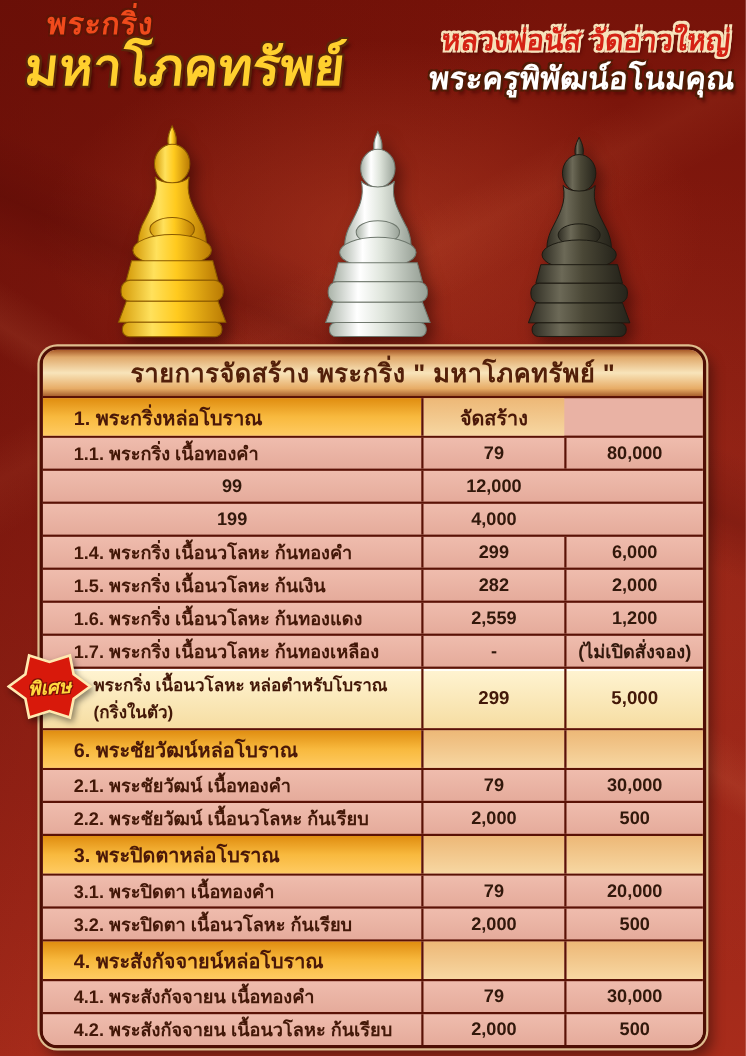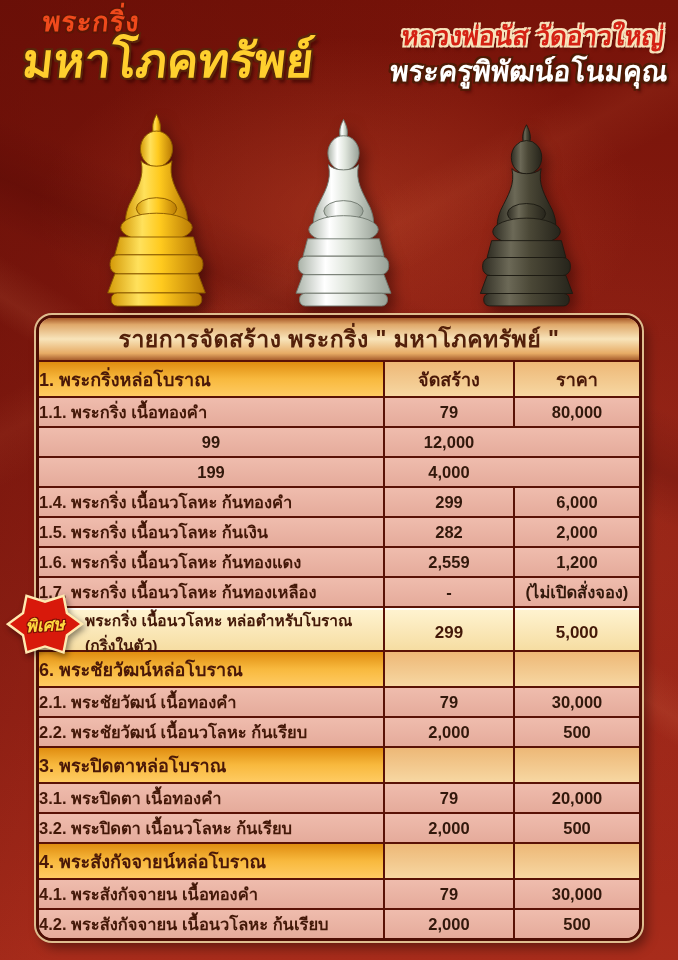--- a/index.html
+++ b/index.html
@@ -58,33 +58,33 @@
     box-shadow: 0 0 0 2px #dfbd8f, 5px 7px 12px rgba(0,0,0,0.4);
     background:#e9b2a4;
   }
   .t-title {
     height:42px; display:flex; align-items:center; justify-content:center;
     font-size:23px; font-weight:bold; color:#53200a; letter-spacing:0.5px;
     background:linear-gradient(180deg,#a85a28 0%,#e0a96b 16%,#f8e4ba 50%,#e7ac66 84%,#a9602e 100%);
   }
   .row { display:grid; grid-template-columns:1fr 130px 126px; border-top:2px solid #5a1206; }
   .cell { display:flex; align-items:center; min-width:0; }
-  .cell.label { padding-left:0; }
+  .cell.label { padding-left:28px; }
   .cell.num { justify-content:center; text-align:center; }
   .cell + .cell { border-left:2px solid #5a1206;text-align:right; }
   .row.section { height:36px; font-size:18px; font-weight:bold; color:#4a1808; }
   .row.section .label { background:linear-gradient(180deg,#e08d10,#f8b93e 50%,#ffcb62); }
   .row.section .num   { background:linear-gradient(180deg,#edb877,#f7d7a2); }
   .row.data {
     height:30px; font-size:16.5px; font-weight:bold; color:#431808;
     background:linear-gradient(180deg,#efbcad,#e5ab9b);
   }
   .row.data .num { color:#32180b; }
   .row.special {
-    height:44px; font-size:15.5px; font-weight:bold; color:#431808;
+    height:56px; font-size:15.5px; font-weight:bold; color:#431808;
     background:linear-gradient(180deg,#fff4d2,#f6dda2);
     box-shadow: inset 0 2px 0 rgba(255,255,255,0.85);
   }
   .row.special .label { padding-left:46px; }
   .row.special .num { font-size:17px; }
 
   
   .badge {
     position:absolute; left:-30px; top:274px; width:78px; height:70px; z-index:3;
     filter: drop-shadow(2px 3px 3px rgba(0,0,0,0.45));
@@ -177,21 +177,20 @@
   </svg>
 </div>
 
 <div class="table-wrap">
   <div class="ptable">
     <div class="t-title">รายการจัดสร้าง พระกริ่ง " มหาโภคทรัพย์ "</div>
 
     <div class="row section">
       <div class="cell label">1. พระกริ่งหล่อโบราณ</div>
       <div class="cell num">จัดสร้าง</div>
-      <div class="cell num">ราคา</div>
     </div>
 
     <div class="row data">
       <div class="cell label">1.1. พระกริ่ง เนื้อทองคำ</div>
       <div class="cell num">79</div>
       <div class="cell num">80,000</div>
     </div>
     <div class="row data">
       <div class="cell num">99</div>
       <div class="cell num">12,000</div>

